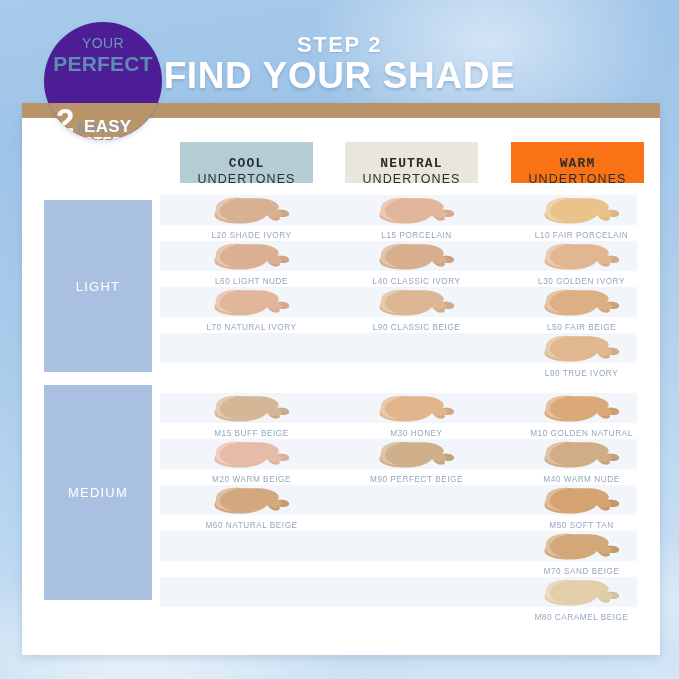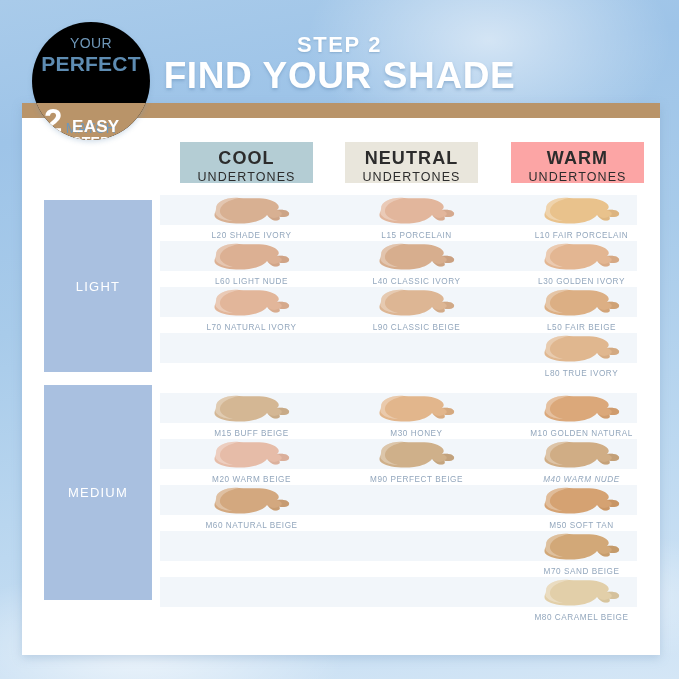--- a/index.html
+++ b/index.html
@@ -32,22 +32,22 @@
   }
   
   #card{
     position:absolute;left:22px;top:103px;width:638px;height:552px;
     background:#ffffff;
     box-shadow:0 3px 9px rgba(120,155,190,.35);
   }
   #tan-bar{position:absolute;left:0;top:0;width:638px;height:15px;background:#b99469;}
   
   #badge{
-    position:absolute;left:32px;top:22px;width:118px;height:118px;border-radius:50%;
-    background:#000000;overflow:hidden;
+    position:absolute;left:44px;top:22px;width:118px;height:118px;border-radius:50%;
+    background:#4c1d95;overflow:hidden;
     box-shadow:0 2px 5px rgba(110,150,185,.3);
   }
   #badge-bottom{
     position:absolute;left:0;top:81px;width:118px;height:37px;background:#b99469;
   }
   #badge-top-text{
     position:absolute;left:0;top:13px;width:118px;text-align:center;
     color:#6f97b8;line-height:1.18;
   }
   #badge-top-text .l1{display:block;font-size:14px;letter-spacing:.4px;}
@@ -57,21 +57,21 @@
     position:absolute;left:12px;top:82px;font-size:33px;font-weight:bold;color:#ffffff;line-height:1;
   }
   #badge-steps{position:absolute;left:40px;top:83px;color:#ffffff;line-height:1.02;margin-top:13px;}
   #badge-steps .e{display:block;font-size:17px;font-weight:bold;letter-spacing:.3px;}
   #badge-steps .s{display:block;font-size:14px;font-weight:bold;letter-spacing:.3px;}
   
   .col-head{
     position:absolute;top:142px;width:133px;height:41px;
     text-align:center;color:#2c2c2c;
   }
-  .col-head .t1{display:block;font-size:18px;font-weight:bold;letter-spacing:1.1px;margin-top:6px;}
+  .col-head .t1{display:block;font-size:13px;font-weight:bold;letter-spacing:1.1px;margin-top:14px;font-family:Liberation Mono, monospace;}
   .col-head .t2{display:block;font-size:12.5px;letter-spacing:1.1px;margin-top:1px;}
   #col-cool{left:180px;background:#b4cdd4;}
   #col-neutral{left:345px;background:#e9e6dc;}
   #col-warm{left:511px;background:#e0a692;}
   
   .tone-block{
     position:absolute;left:44px;width:108px;
     background:#a9c0e0;color:#ffffff;
     display:flex;align-items:center;justify-content:center;
     font-size:13px;letter-spacing:1.2px;
@@ -118,21 +118,21 @@
 </div>
 
 <div class="col-head" id="col-cool" style="background: rgb(180, 205, 212);">
   <span class="t1">COOL</span>
   <span class="t2">UNDERTONES</span>
 </div>
 <div class="col-head" id="col-neutral" style="background: rgb(233, 230, 220);">
   <span class="t1">NEUTRAL</span>
   <span class="t2">UNDERTONES</span>
 </div>
-<div class="col-head" id="col-warm" style="background: #fca5a5;">
+<div class="col-head" id="col-warm" style="background: #f97316;">
   <span class="t1">WARM</span>
   <span class="t2">UNDERTONES</span>
 </div>
 
 <div class="tone-block" id="tone-light" style="background: rgb(169, 192, 224); text-align: center;">
   <span>LIGHT</span>
 </div>
 <div class="tone-block" id="tone-medium" style="background: rgb(169, 192, 224);">
   <span>MEDIUM</span>
 </div>
@@ -316,21 +316,21 @@
       <div class="swatch">
         <svg viewBox="0 0 86 34" xmlns="http://www.w3.org/2000/svg">
           <path d="M7 14 C7 6, 18 2, 30 3 C42 4, 52 2, 61 5 C69 7.5, 72 12, 68 15 C73 14, 79 15, 80 18 C81 21.5, 75 23, 70 21.5 C72 24, 70 26, 66 25.5 C62 25, 60 22, 58 20 C55 24, 48 27, 40 28 C28 29.5, 14 28, 8 24 C3 20.5, 7 17, 7 14 Z" fill="#dba87a"></path>
           <path d="M68 15 C73 14, 79 15, 80 18 C81 21.5, 75 23, 70 21.5 C74 20, 74 17, 68 15 Z" fill="#c49062" opacity="0.55"></path>
           <path d="M58 20 C60 22, 62 25, 66 25.5 C70 26, 72 24, 70 21.5 C66 24, 62 23, 58 20 Z" fill="#c49062" opacity="0.45"></path>
           <path d="M7 14 C7 6, 18 2, 30 3 C20 5, 12 9, 11 15 C10 20, 16 24, 24 26 C14 26, 3 21, 7 14 Z" fill="#ffffff" opacity="0.28"></path>
         </svg>
       </div>
       <div class="cell-label">M10 GOLDEN NATURAL</div>
     </div>
-    <div class="cell" style="left: 355px; top: 244px; font-style: italic;">
+    <div class="cell" style="left: 355px; top: 244px;">
       <div class="swatch">
         <svg viewBox="0 0 86 34" xmlns="http://www.w3.org/2000/svg">
           <path d="M7 14 C7 6, 18 2, 30 3 C42 4, 52 2, 61 5 C69 7.5, 72 12, 68 15 C73 14, 79 15, 80 18 C81 21.5, 75 23, 70 21.5 C72 24, 70 26, 66 25.5 C62 25, 60 22, 58 20 C55 24, 48 27, 40 28 C28 29.5, 14 28, 8 24 C3 20.5, 7 17, 7 14 Z" fill="#d0ad85"></path>
           <path d="M68 15 C73 14, 79 15, 80 18 C81 21.5, 75 23, 70 21.5 C74 20, 74 17, 68 15 Z" fill="#b8956d" opacity="0.55"></path>
           <path d="M58 20 C60 22, 62 25, 66 25.5 C70 26, 72 24, 70 21.5 C66 24, 62 23, 58 20 Z" fill="#b8956d" opacity="0.45"></path>
           <path d="M7 14 C7 6, 18 2, 30 3 C20 5, 12 9, 11 15 C10 20, 16 24, 24 26 C14 26, 3 21, 7 14 Z" fill="#ffffff" opacity="0.28"></path>
         </svg>
       </div>
       <div class="cell-label">M40 WARM NUDE</div>
     </div>

